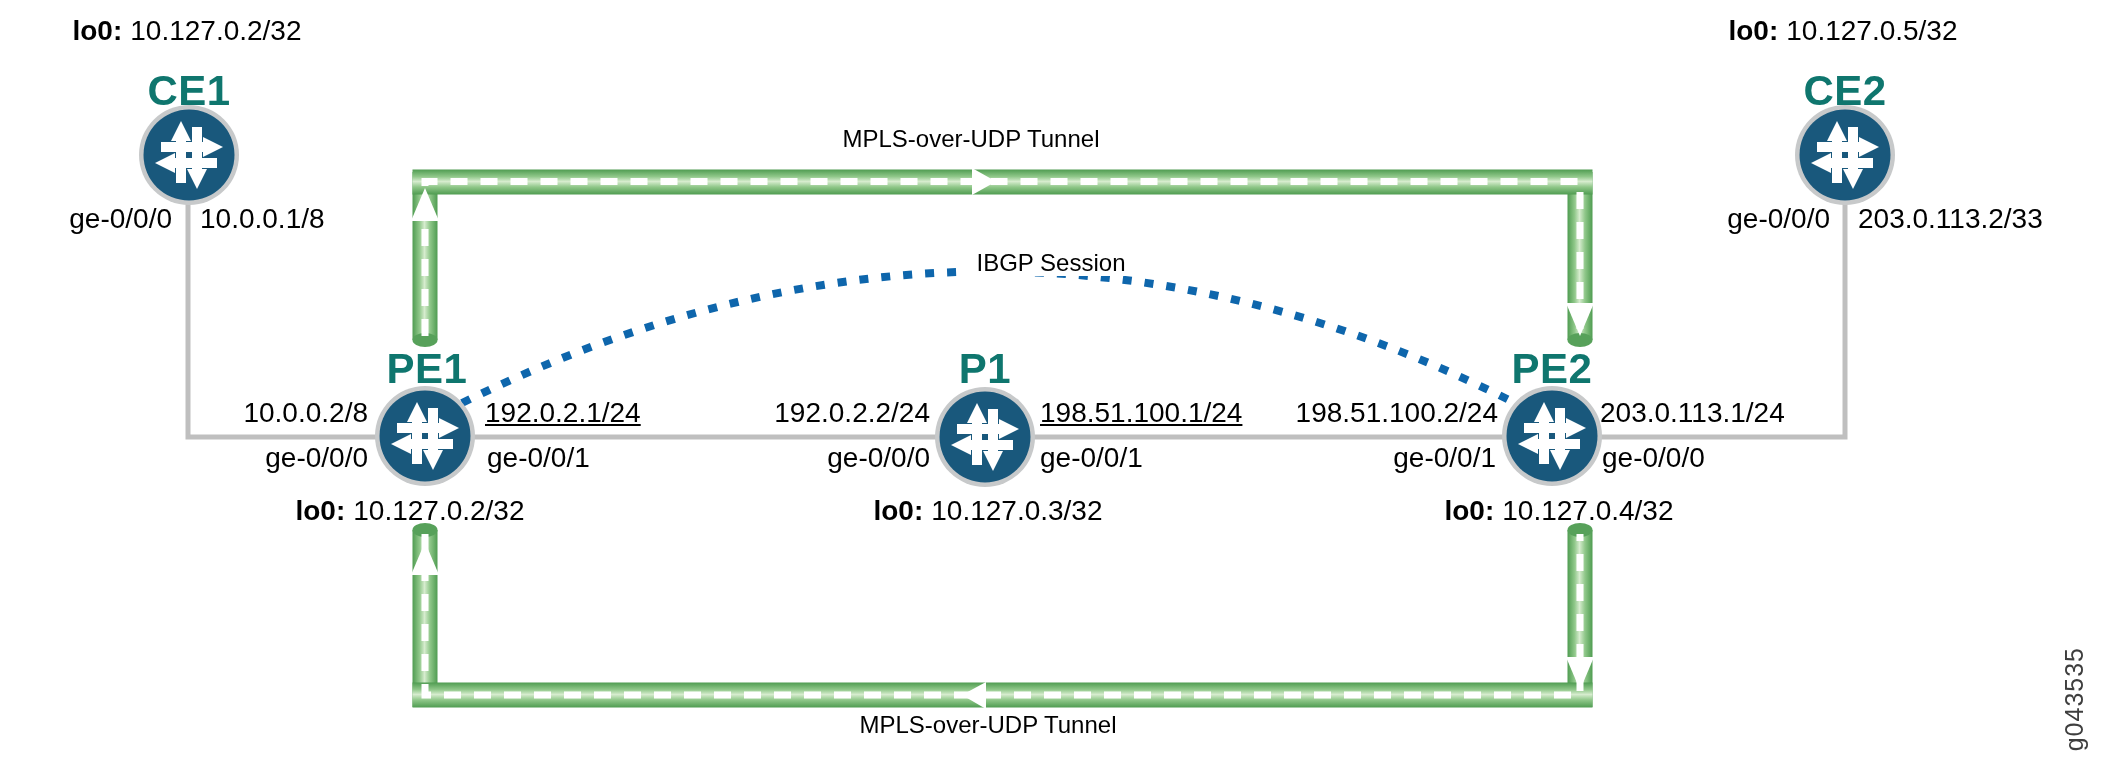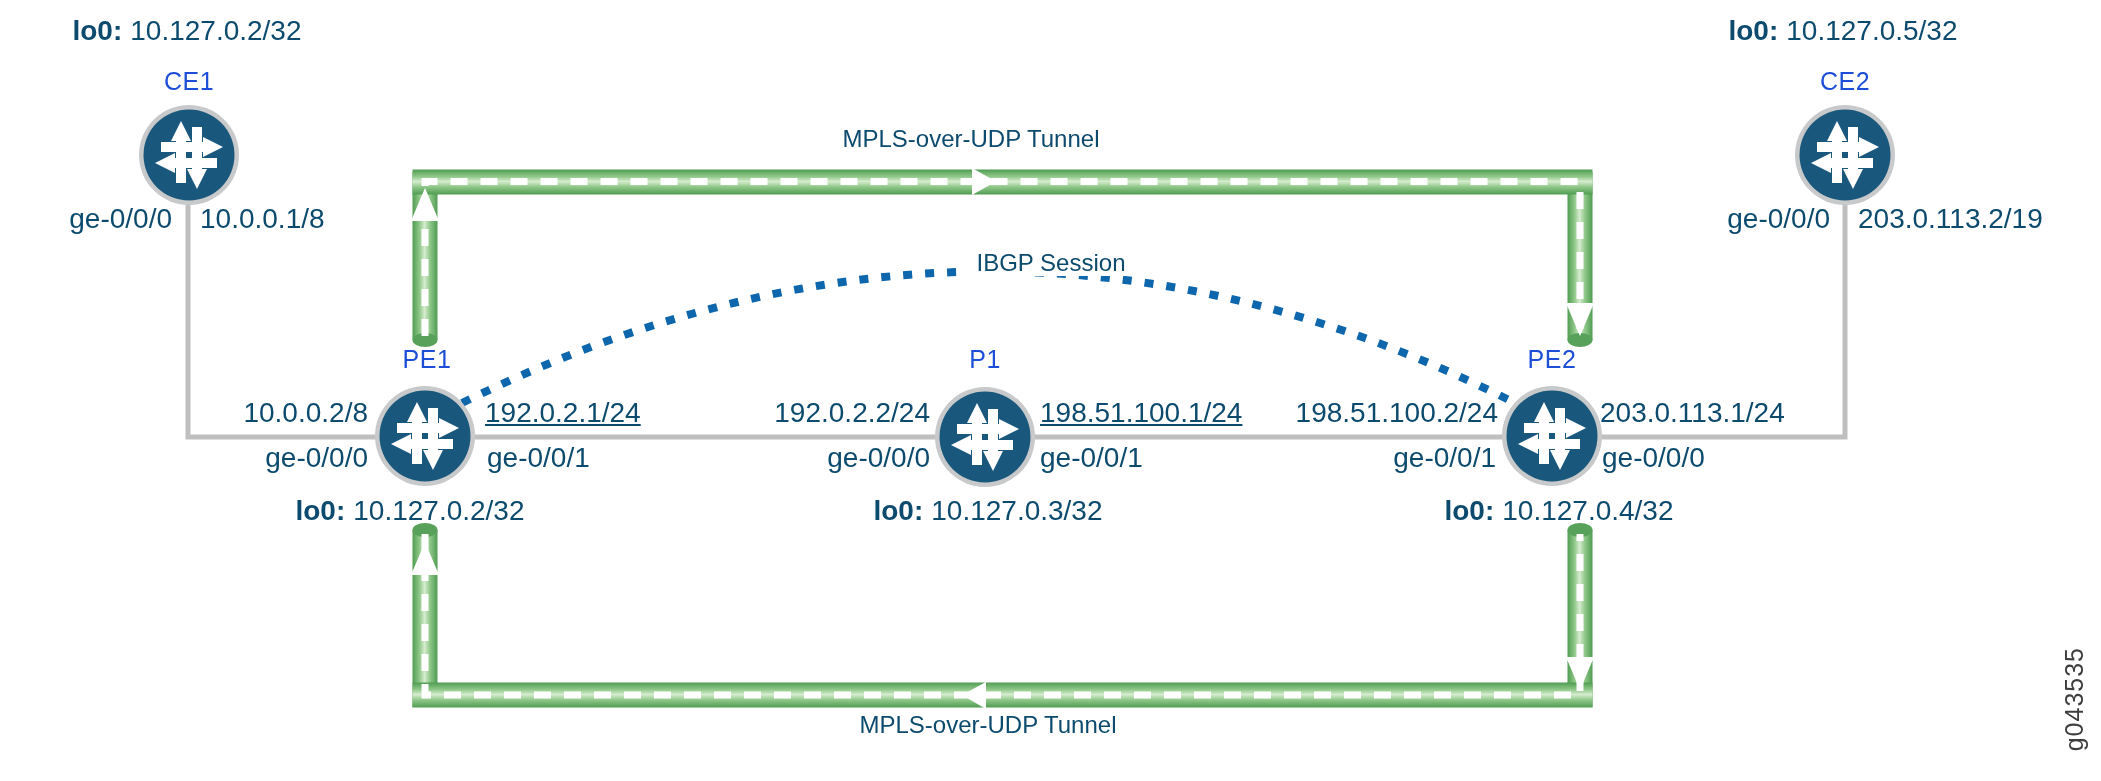--- a/index.html
+++ b/index.html
@@ -1,21 +1,21 @@
 <!DOCTYPE html>
 <html><head>
 <meta charset="utf-8">
 <style>
   html,body{margin:0;padding:0;background:#ffffff;}
   .stage{position:relative;width:2101px;height:781px;background:#ffffff;overflow:hidden;
          font-family:"Liberation Sans",sans-serif;color:#3e3e3e;}
   svg{position:absolute;left:0;top:0;}
-  .lbl{position:absolute;font-size:28px;line-height:1.1;white-space:nowrap;color:#0c4a6e;}
+  .lbl{position:absolute;font-size:28px;line-height:1.1;white-space:nowrap;color:#000000;}
   .center{transform:translateX(-50%);}
-  .name{font-weight:normal;font-size:25px;color:#1d4ed8;letter-spacing:.5px;}
+  .name{font-weight:bold;font-size:42px;color:#0f766e;letter-spacing:.5px;}
   .big{font-size:24px;}
   .b{font-weight:bold;}
   .lo0-val{margin-left:8px;}
   .ibgp-lbl{background:#ffffff;padding:0 12px;}
   .figid{position:absolute;right:12px;bottom:30px;writing-mode:vertical-rl;
          transform:rotate(180deg);font-size:25px;color:#3e3e3e;letter-spacing:1px;}
 </style>
 </head>
 <body>
 
@@ -90,21 +90,21 @@
   </svg>
 
   <div class="lbl center" style="left:187px;top:16px;"><span class="b">lo0:</span><span class="lo0-val">10.127.0.2/32</span></div>
   <div class="lbl center name" style="left:189px;top:68px;">CE1</div>
   <div class="lbl" style="right:1929px;top:204px;">ge-0/0/0</div>
   <div class="lbl" style="left:200px;top:204px;">10.0.0.1/8</div>
 
   <div class="lbl center" style="left:1843px;top:16px;"><span class="b">lo0:</span><span class="lo0-val">10.127.0.5/32</span></div>
   <div class="lbl center name" style="left:1845px;top:68px;">CE2</div>
   <div class="lbl" style="right:271px;top:204px;">ge-0/0/0</div>
-  <div class="lbl" style="left:1858px;top:204px;">203.0.113.2/19</div>
+  <div class="lbl" style="left:1858px;top:204px;">203.0.113.2/33</div>
 
   <div class="lbl center name" style="left:427px;top:346px;">PE1</div>
   <div class="lbl" style="right:1733px;top:398px;">10.0.0.2/8</div>
   <div class="lbl" style="right:1733px;top:443px;">ge-0/0/0</div>
   <div class="lbl" style="left:485px;top:398px;text-decoration:underline;">192.0.2.1/24</div>
   <div class="lbl" style="left:487px;top:443px;">ge-0/0/1</div>
   <div class="lbl center" style="left:410px;top:496px;"><span class="b">lo0:</span><span class="lo0-val">10.127.0.2/32</span></div>
 
   <div class="lbl center name" style="left:985px;top:346px;">P1</div>
   <div class="lbl" style="right:1171px;top:398px;">192.0.2.2/24</div>

